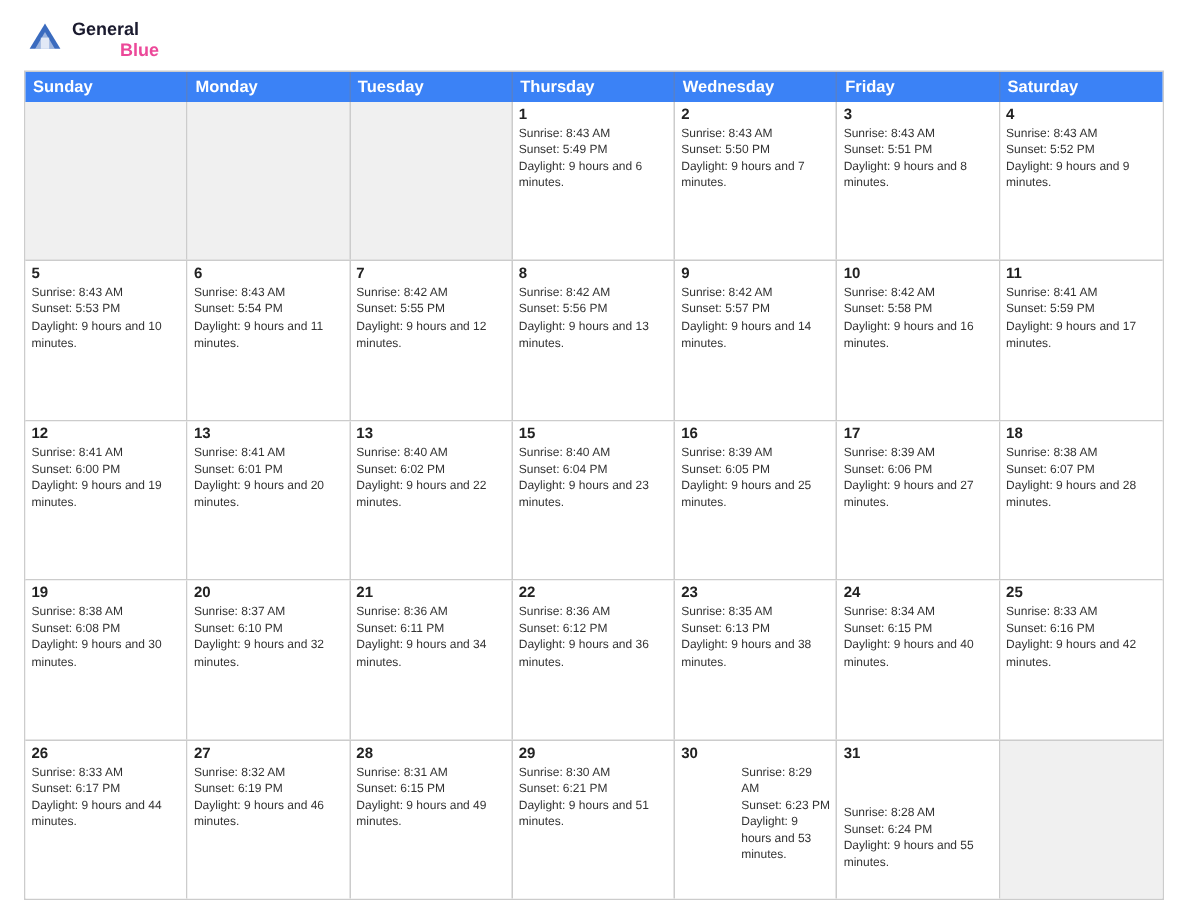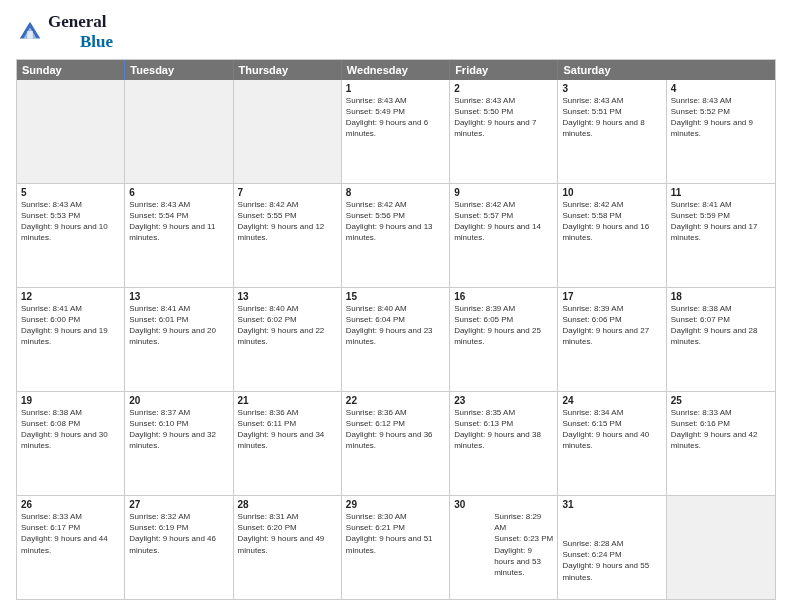--- a/index.html
+++ b/index.html
@@ -22,27 +22,26 @@
       align-items: flex-start;
       justify-content: space-between;
       margin-bottom: 6px;
     }
     .logo {
       display: flex;
       align-items: center;
       gap: 4px;
     }
     .logo-text {
-      font-size: 17px;
+      font-size: 12px;
       font-weight: bold;
       color: #1a1a2e;
       line-height: 1.2;
-      font-family: Liberation Serif, serif;
-    }
-    .logo-blue { color: #0369a1; padding-left: 32px; }
+    }
+    .logo-blue { color: #ec4899; padding-left: 32px; }
     .logo-icon {
       width: 28px;
       height: 28px;
     }
     .title-block {
       text-align: right;
     }
     .month-title {
       font-size: 28px;
       font-weight: bold;
@@ -54,21 +53,21 @@
     }
     .calendar {
       flex: 1;
       display: flex;
       flex-direction: column;
       border: 1px solid #ccc;
     }
     .cal-header-row {
       display: grid;
       grid-template-columns: repeat(7, 1fr);
-      background: #737373;
+      background: #3b82f6;
     }
     .cal-header-cell {
       color: #fff;
       font-size: 11px;
       font-weight: bold;
       padding: 4px 5px;
       border-right: 1px solid #5580cc;
       text-align: left;
     }
     .cal-header-cell:last-child { border-right: none; }
@@ -130,20 +129,21 @@
     </div>
     <div class="title-block">
       <div class="month-title"></div>
       <div class="location"></div>
     </div>
   </div>
 
   <div class="calendar">
     <div class="cal-header-row">
     <div class="cal-header-cell">Sunday</div>
+        <div class="cal-header-cell">Monday</div>
         <div class="cal-header-cell">Tuesday</div>
         <div class="cal-header-cell">Thursday</div>
         <div class="cal-header-cell">Wednesday</div>
         <div class="cal-header-cell">Friday</div>
         <div class="cal-header-cell">Saturday</div>
       </div>
     <div class="cal-body">
     <div class="cal-row">
           <div class="cal-cell shaded empty"></div>
           <div class="cal-cell shaded empty"></div>
@@ -314,21 +314,21 @@
           </div>
           <div class="cal-cell">
             <span class="day-num">27</span>
             <div class="cell-text" style="white-space: pre-line;">Sunrise: 8:32 AM
 Sunset: 6:19 PM
 Daylight: 9 hours and 46 minutes.</div>
           </div>
           <div class="cal-cell">
             <span class="day-num">28</span>
             <div class="cell-text" style="white-space: pre-line;">Sunrise: 8:31 AM
-Sunset: 6:20 PM
+Sunset: 6:15 PM
 Daylight: 9 hours and 49 minutes.</div>
           </div>
           <div class="cal-cell">
             <span class="day-num">29</span>
             <div class="cell-text" style="white-space: pre-line;">Sunrise: 8:30 AM
 Sunset: 6:21 PM
 Daylight: 9 hours and 51 minutes.</div>
           </div>
           <div class="cal-cell">
             <span class="day-num">30</span>

